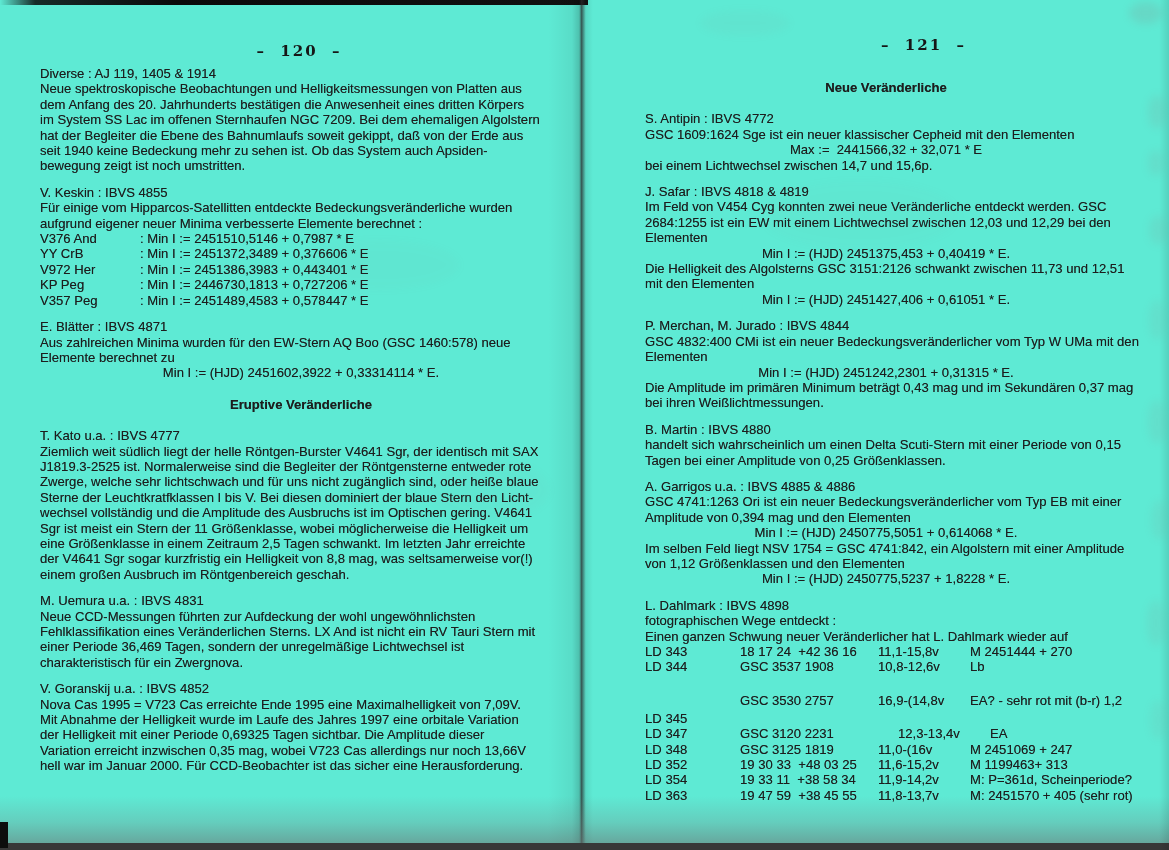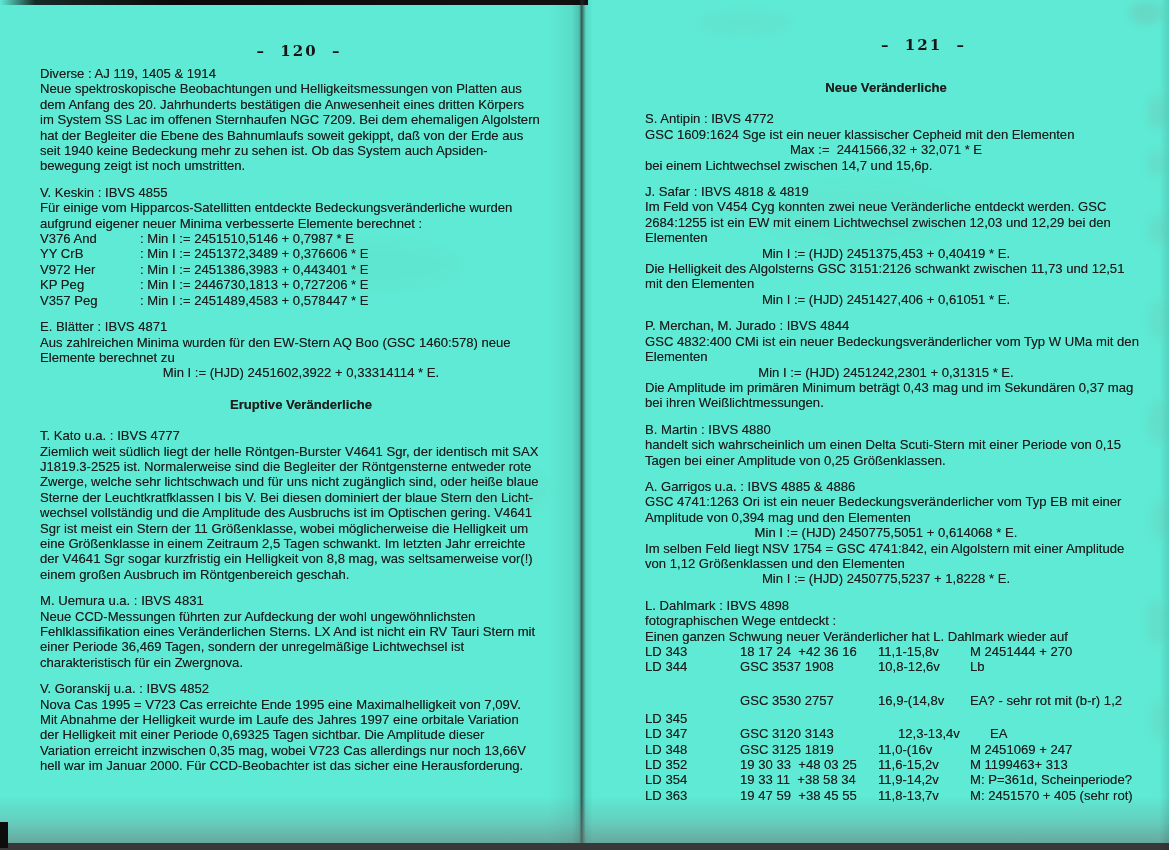--- a/index.html
+++ b/index.html
@@ -147,21 +147,21 @@
           <div class="line">von 1,12 Größenklassen und den Elementen</div>
           <div class="line c">Min I := (HJD) 2450775,5237 + 1,8228 * E.</div>
         </div>
         <div class="para">
           <div class="line">L. Dahlmark : IBVS 4898</div>
           <div class="line">fotographischen Wege entdeckt :</div>
           <div class="line">Einen ganzen Schwung neuer Veränderlicher hat L. Dahlmark wieder auf</div>
           <div class="line tr"><span class="t1" style="white-space: pre;">LD 343</span><span class="t2" style="white-space: pre;">18 17 24  +42 36 16</span><span class="t3" style="white-space: pre;">11,1-15,8v</span><span class="t4" style="white-space: pre;">M 2451444 + 270</span></div>
           <div class="line tr"><span class="t1" style="white-space: pre;">LD 344</span><span class="t2" style="white-space: pre;">GSC 3537 1908</span><span class="t3" style="white-space: pre;">10,8-12,6v</span><span class="t4" style="white-space: pre;">Lb</span></div>
           <div class="line tr"><span class="t1" style="white-space: pre; margin-top: 36px;">LD 345</span><span class="t2" style="white-space: pre;">GSC 3530 2757</span><span class="t3" style="white-space: pre;">16,9-(14,8v</span><span class="t4" style="white-space: pre;">EA? - sehr rot mit (b-r) 1,2</span></div>
-          <div class="line tr"><span class="t1" style="white-space: pre;">LD 347</span><span class="t2" style="white-space: pre;">GSC 3120 3143</span><span class="t3" style="white-space: pre; margin-left: 20px;">12,3-13,4v</span><span class="t4" style="white-space: pre;">EA</span></div>
+          <div class="line tr"><span class="t1" style="white-space: pre;">LD 347</span><span class="t2" style="white-space: pre;">GSC 3120 2231</span><span class="t3" style="white-space: pre; margin-left: 20px;">12,3-13,4v</span><span class="t4" style="white-space: pre;">EA</span></div>
           <div class="line tr"><span class="t1" style="white-space: pre;">LD 348</span><span class="t2" style="white-space: pre;">GSC 3125 1819</span><span class="t3" style="white-space: pre;">11,0-(16v</span><span class="t4" style="white-space: pre;">M 2451069 + 247</span></div>
           <div class="line tr"><span class="t1" style="white-space: pre;">LD 352</span><span class="t2" style="white-space: pre;">19 30 33  +48 03 25</span><span class="t3" style="white-space: pre;">11,6-15,2v</span><span class="t4" style="white-space: pre;">M 1199463+ 313</span></div>
           <div class="line tr"><span class="t1" style="white-space: pre;">LD 354</span><span class="t2" style="white-space: pre;">19 33 11  +38 58 34</span><span class="t3" style="white-space: pre;">11,9-14,2v</span><span class="t4" style="white-space: pre;">M: P=361d, Scheinperiode?</span></div>
           <div class="line tr"><span class="t1" style="white-space: pre;">LD 363</span><span class="t2" style="white-space: pre;">19 47 59  +38 45 55</span><span class="t3" style="white-space: pre;">11,8-13,7v</span><span class="t4" style="white-space: pre;">M: 2451570 + 405 (sehr rot)</span></div>
         </div>
       </div>
   </div>
 
   <div class="top-bar"></div>
   <div class="gutter"></div>

